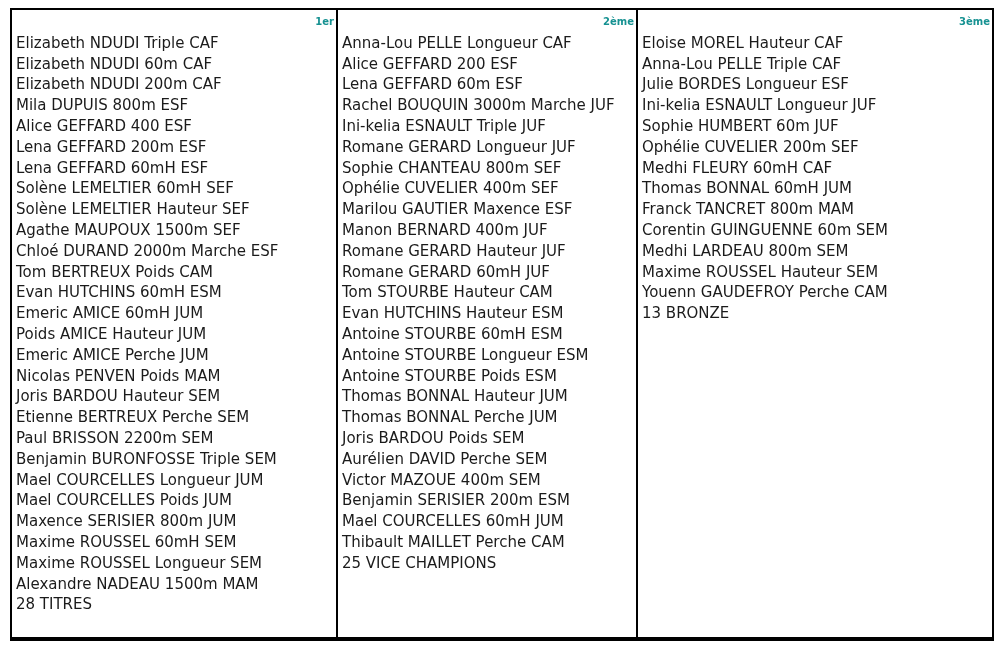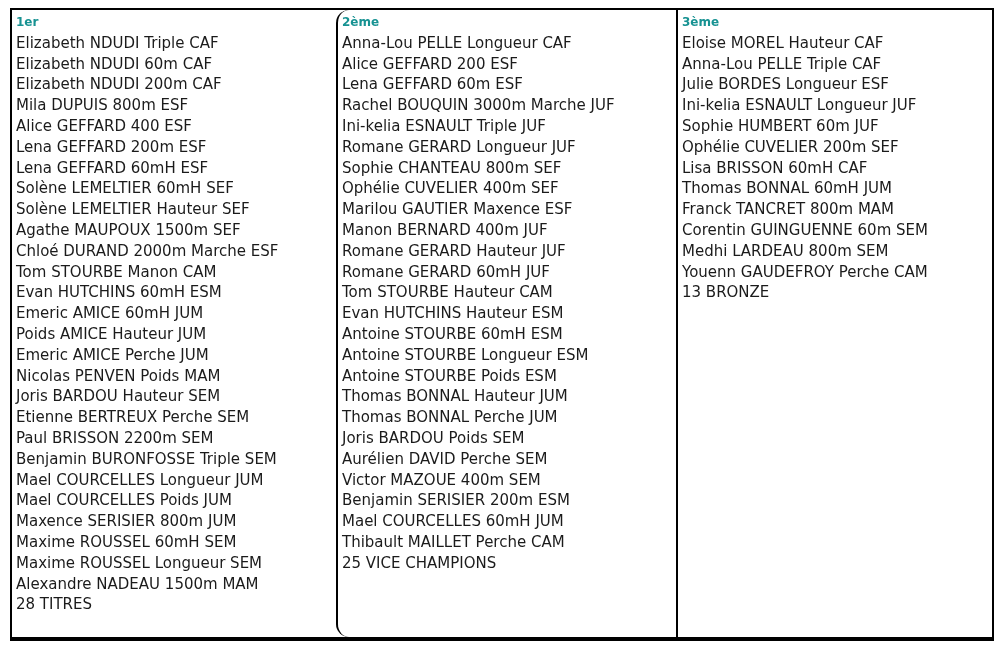--- a/index.html
+++ b/index.html
@@ -28,29 +28,30 @@
     height: 633px;
     border: 2px solid var(--border-color);
     border-bottom-width: 4px;
     background: var(--bg-color);
   }
   .col {
     padding: 2px 2px 0 4px;
     overflow: hidden;
   }
   .col-1 { width: 324px; }
-  .col-2 { width: 340px; border-left: 2px solid var(--border-color); border-radius: 13px; }
+  .col-2 { width: 300px; border-left: 2px solid var(--border-color); }
   .col-3 { flex: 1;      border-left: 2px solid var(--border-color); }
   .col-header {
     margin: 0;
-    font-size: 12px;
+    font-size: 10px;
     line-height: 20.8px;
     font-weight: bold;
     color: var(--header-color);
     white-space: nowrap;
+    text-align: right;
   }
   .row {
     font-size: 15px;
     line-height: 20.8px;
     color: var(--body-color);
     white-space: nowrap;
   }
 </style>
 </head>
 <body>
@@ -65,21 +66,21 @@
           <div class="row">Elizabeth NDUDI 60m CAF</div>
           <div class="row">Elizabeth NDUDI 200m CAF</div>
           <div class="row">Mila DUPUIS 800m ESF</div>
           <div class="row">Alice GEFFARD 400 ESF</div>
           <div class="row">Lena GEFFARD 200m ESF</div>
           <div class="row">Lena GEFFARD 60mH ESF</div>
           <div class="row">Solène LEMELTIER 60mH SEF</div>
           <div class="row">Solène LEMELTIER Hauteur SEF</div>
           <div class="row">Agathe MAUPOUX 1500m SEF</div>
           <div class="row">Chloé DURAND 2000m Marche ESF</div>
-          <div class="row">Tom STOURBE Manon CAM</div>
+          <div class="row">Tom BERTREUX Poids CAM</div>
           <div class="row">Evan HUTCHINS 60mH ESM</div>
           <div class="row">Emeric AMICE 60mH JUM</div>
           <div class="row">Poids AMICE Hauteur JUM</div>
           <div class="row">Emeric AMICE Perche JUM</div>
           <div class="row">Nicolas PENVEN Poids MAM</div>
           <div class="row">Joris BARDOU Hauteur SEM</div>
           <div class="row">Etienne BERTREUX Perche SEM</div>
           <div class="row">Paul BRISSON 2200m SEM</div>
           <div class="row">Benjamin BURONFOSSE Triple SEM</div>
           <div class="row">Mael COURCELLES Longueur JUM</div>
@@ -126,24 +127,25 @@
 
     <section class="col col-3">
       <h2 class="col-header">3ème</h2>
       <div class="col-list">
           <div class="row">Eloise MOREL Hauteur CAF</div>
           <div class="row">Anna-Lou PELLE Triple CAF</div>
           <div class="row">Julie BORDES Longueur ESF</div>
           <div class="row">Ini-kelia ESNAULT Longueur JUF</div>
           <div class="row">Sophie HUMBERT 60m JUF</div>
           <div class="row">Ophélie CUVELIER 200m SEF</div>
-          <div class="row">Lisa BRISSON 60mH CAF</div>
+          <div class="row">Medhi FLEURY 60mH CAF</div>
           <div class="row">Thomas BONNAL 60mH JUM</div>
           <div class="row">Franck TANCRET 800m MAM</div>
           <div class="row">Corentin GUINGUENNE 60m SEM</div>
           <div class="row">Medhi LARDEAU 800m SEM</div>
+          <div class="row">Maxime ROUSSEL Hauteur SEM</div>
           <div class="row">Youenn GAUDEFROY Perche CAM</div>
         </div>
       <div class="row summary">13 BRONZE</div>
     </section>
 
   </div>
 </div>
 
 </body></html>

